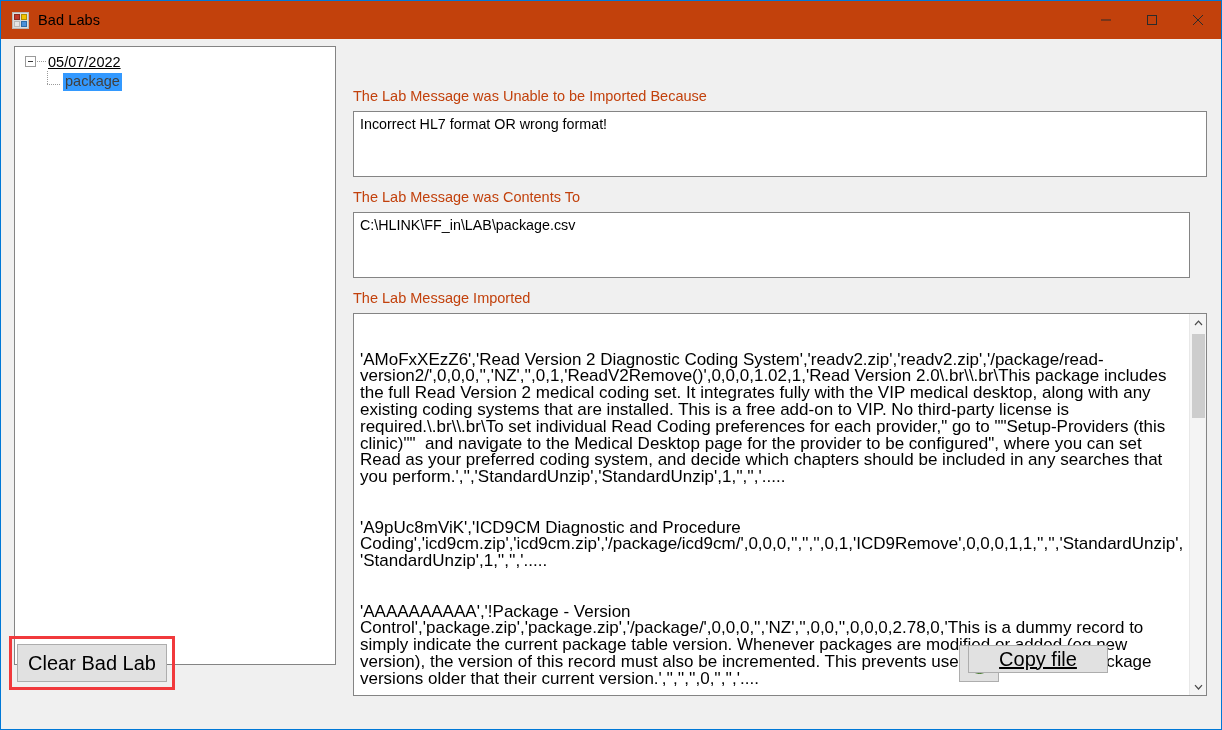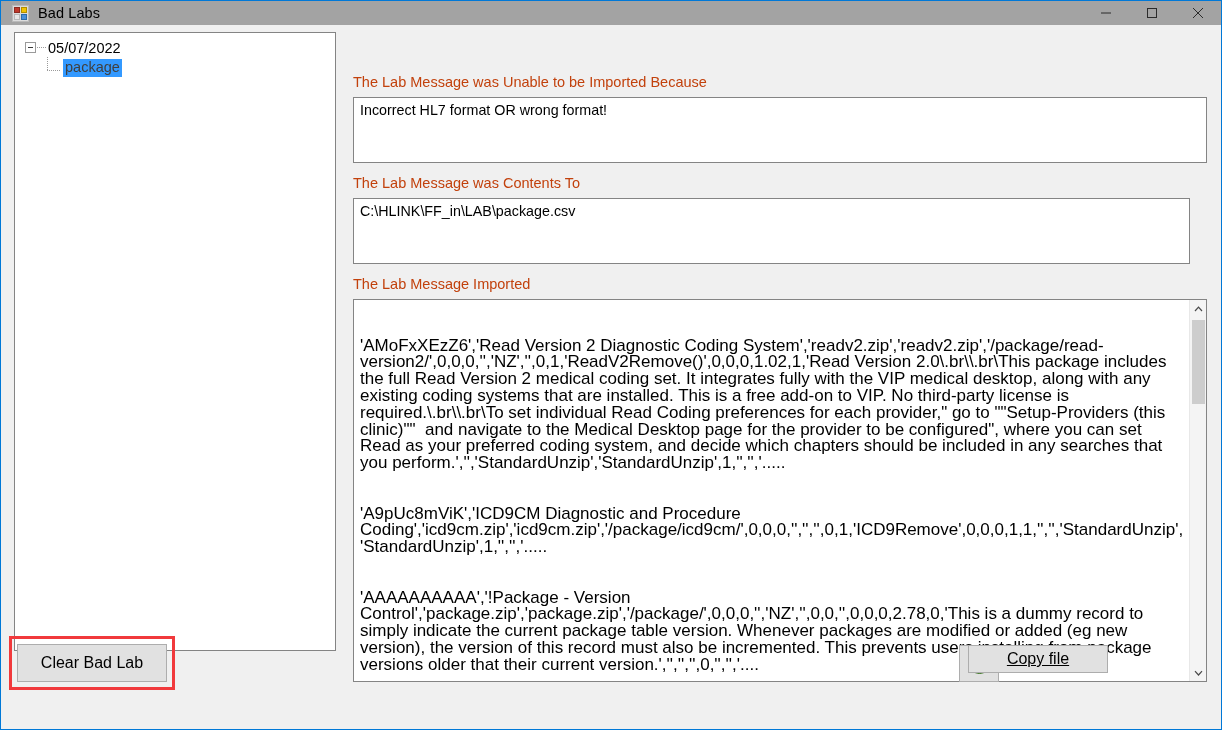--- a/index.html
+++ b/index.html
@@ -20,22 +20,22 @@
     height: 730px;
     box-sizing: border-box;
     border: 1px solid #0078d7;
     background: #f0f0f0;
     display: flex;
     flex-direction: column;
   }
 
   
   .titlebar {
-    height: 24px;
-    background: #a3a3a3;
+    height: 38px;
+    background: #c2410c;
     display: flex;
     align-items: center;
     flex: none;
     box-sizing: border-box;
   }
   .title-icon {
     width: 17px;
     height: 17px;
     margin-left: 11px;
     margin-right: 9px;
@@ -92,21 +92,21 @@
     overflow: hidden;
   }
   .tree-row {
     display: flex;
     align-items: center;
     height: 19px;
     font-size: 14.5px;
     color: #000;
     white-space: nowrap;
   }
-  .tree-root { padding-left: 10px; margin-top: 5px; }
+  .tree-root { padding-left: 10px; margin-top: 5px; text-decoration: underline; }
   .tree-child { padding-left: 32px; margin-top: 1px; }
 
   .expander {
     width: 11px;
     height: 11px;
     border: 1px solid #9a9a9a;
     background: #fff;
     position: relative;
     flex: none;
     box-sizing: border-box;
@@ -229,21 +229,21 @@
   }
 
   
   .footer { position: absolute; left: 0; right: 0; bottom: 0; height: 96px; }
 
   .btn {
     background: #e1e1e1;
     border: 1px solid #adadad;
     box-sizing: border-box;
     font-family: "Liberation Sans", sans-serif;
-    font-size: 16px;
+    font-size: 20px;
     color: #000;
     display: flex;
     align-items: center;
     justify-content: center;
     position: absolute;
   }
   .highlight-box {
     position: absolute;
     left: 8px;
     top: 3px;

